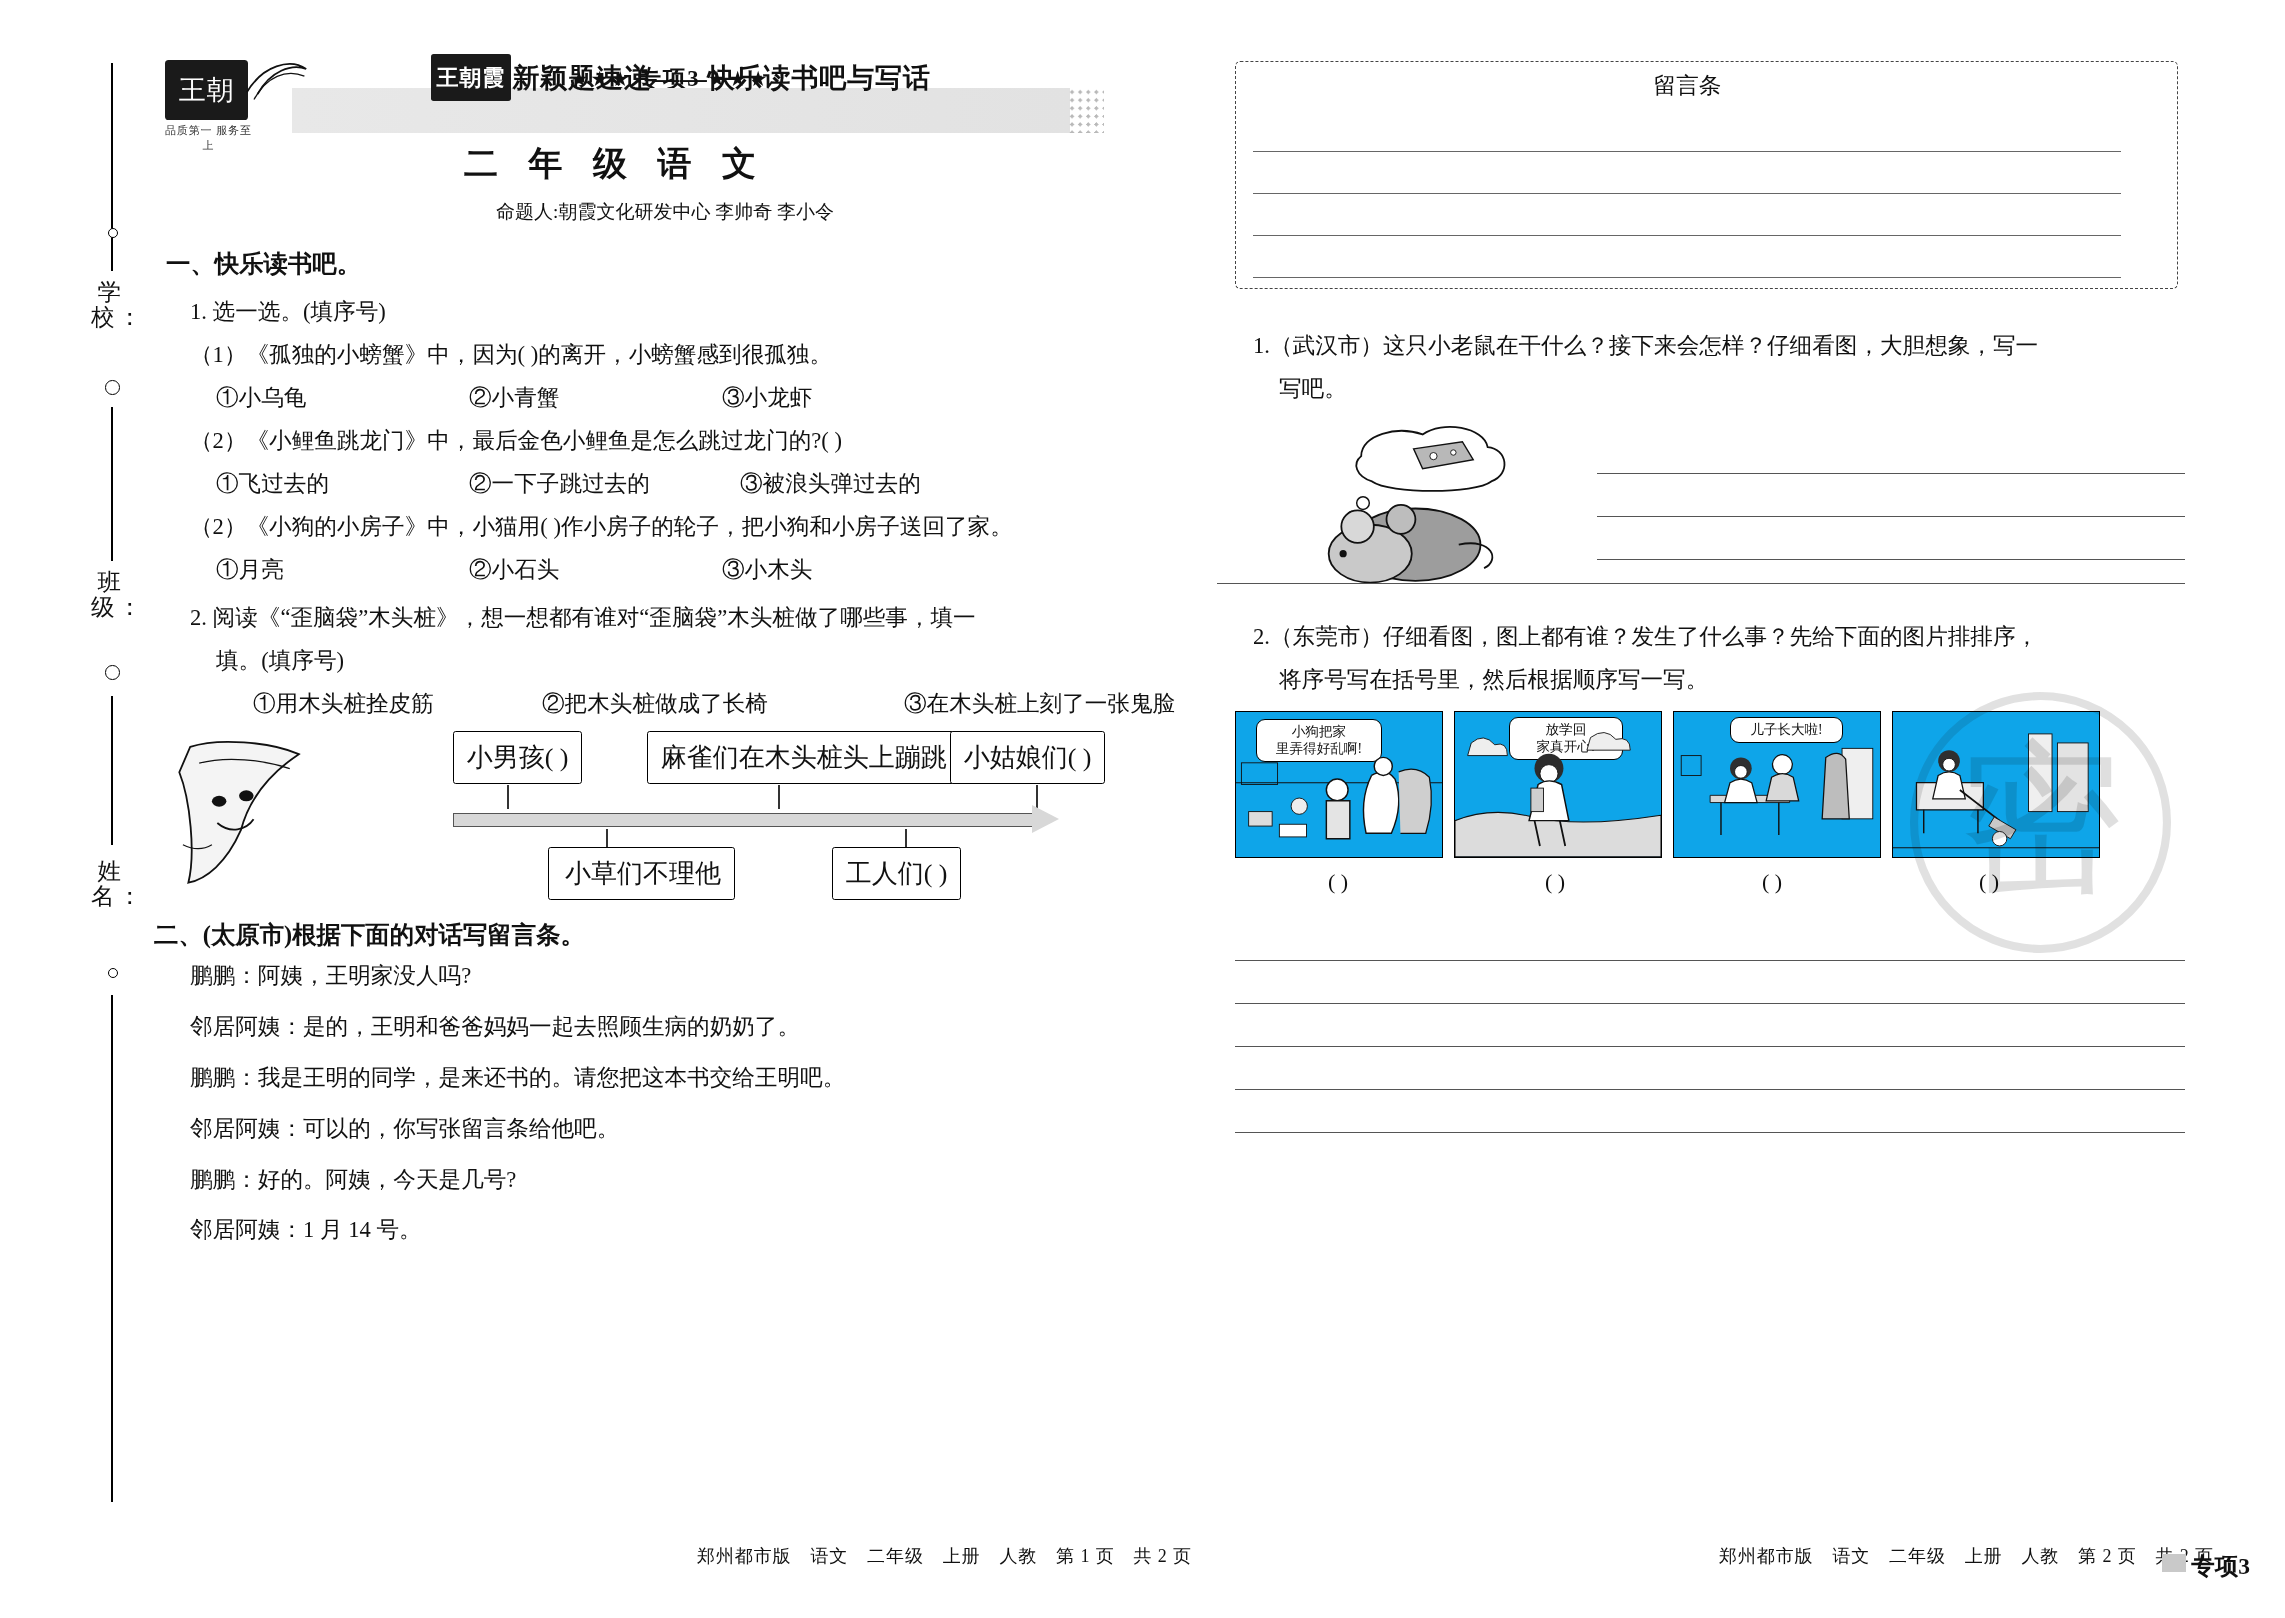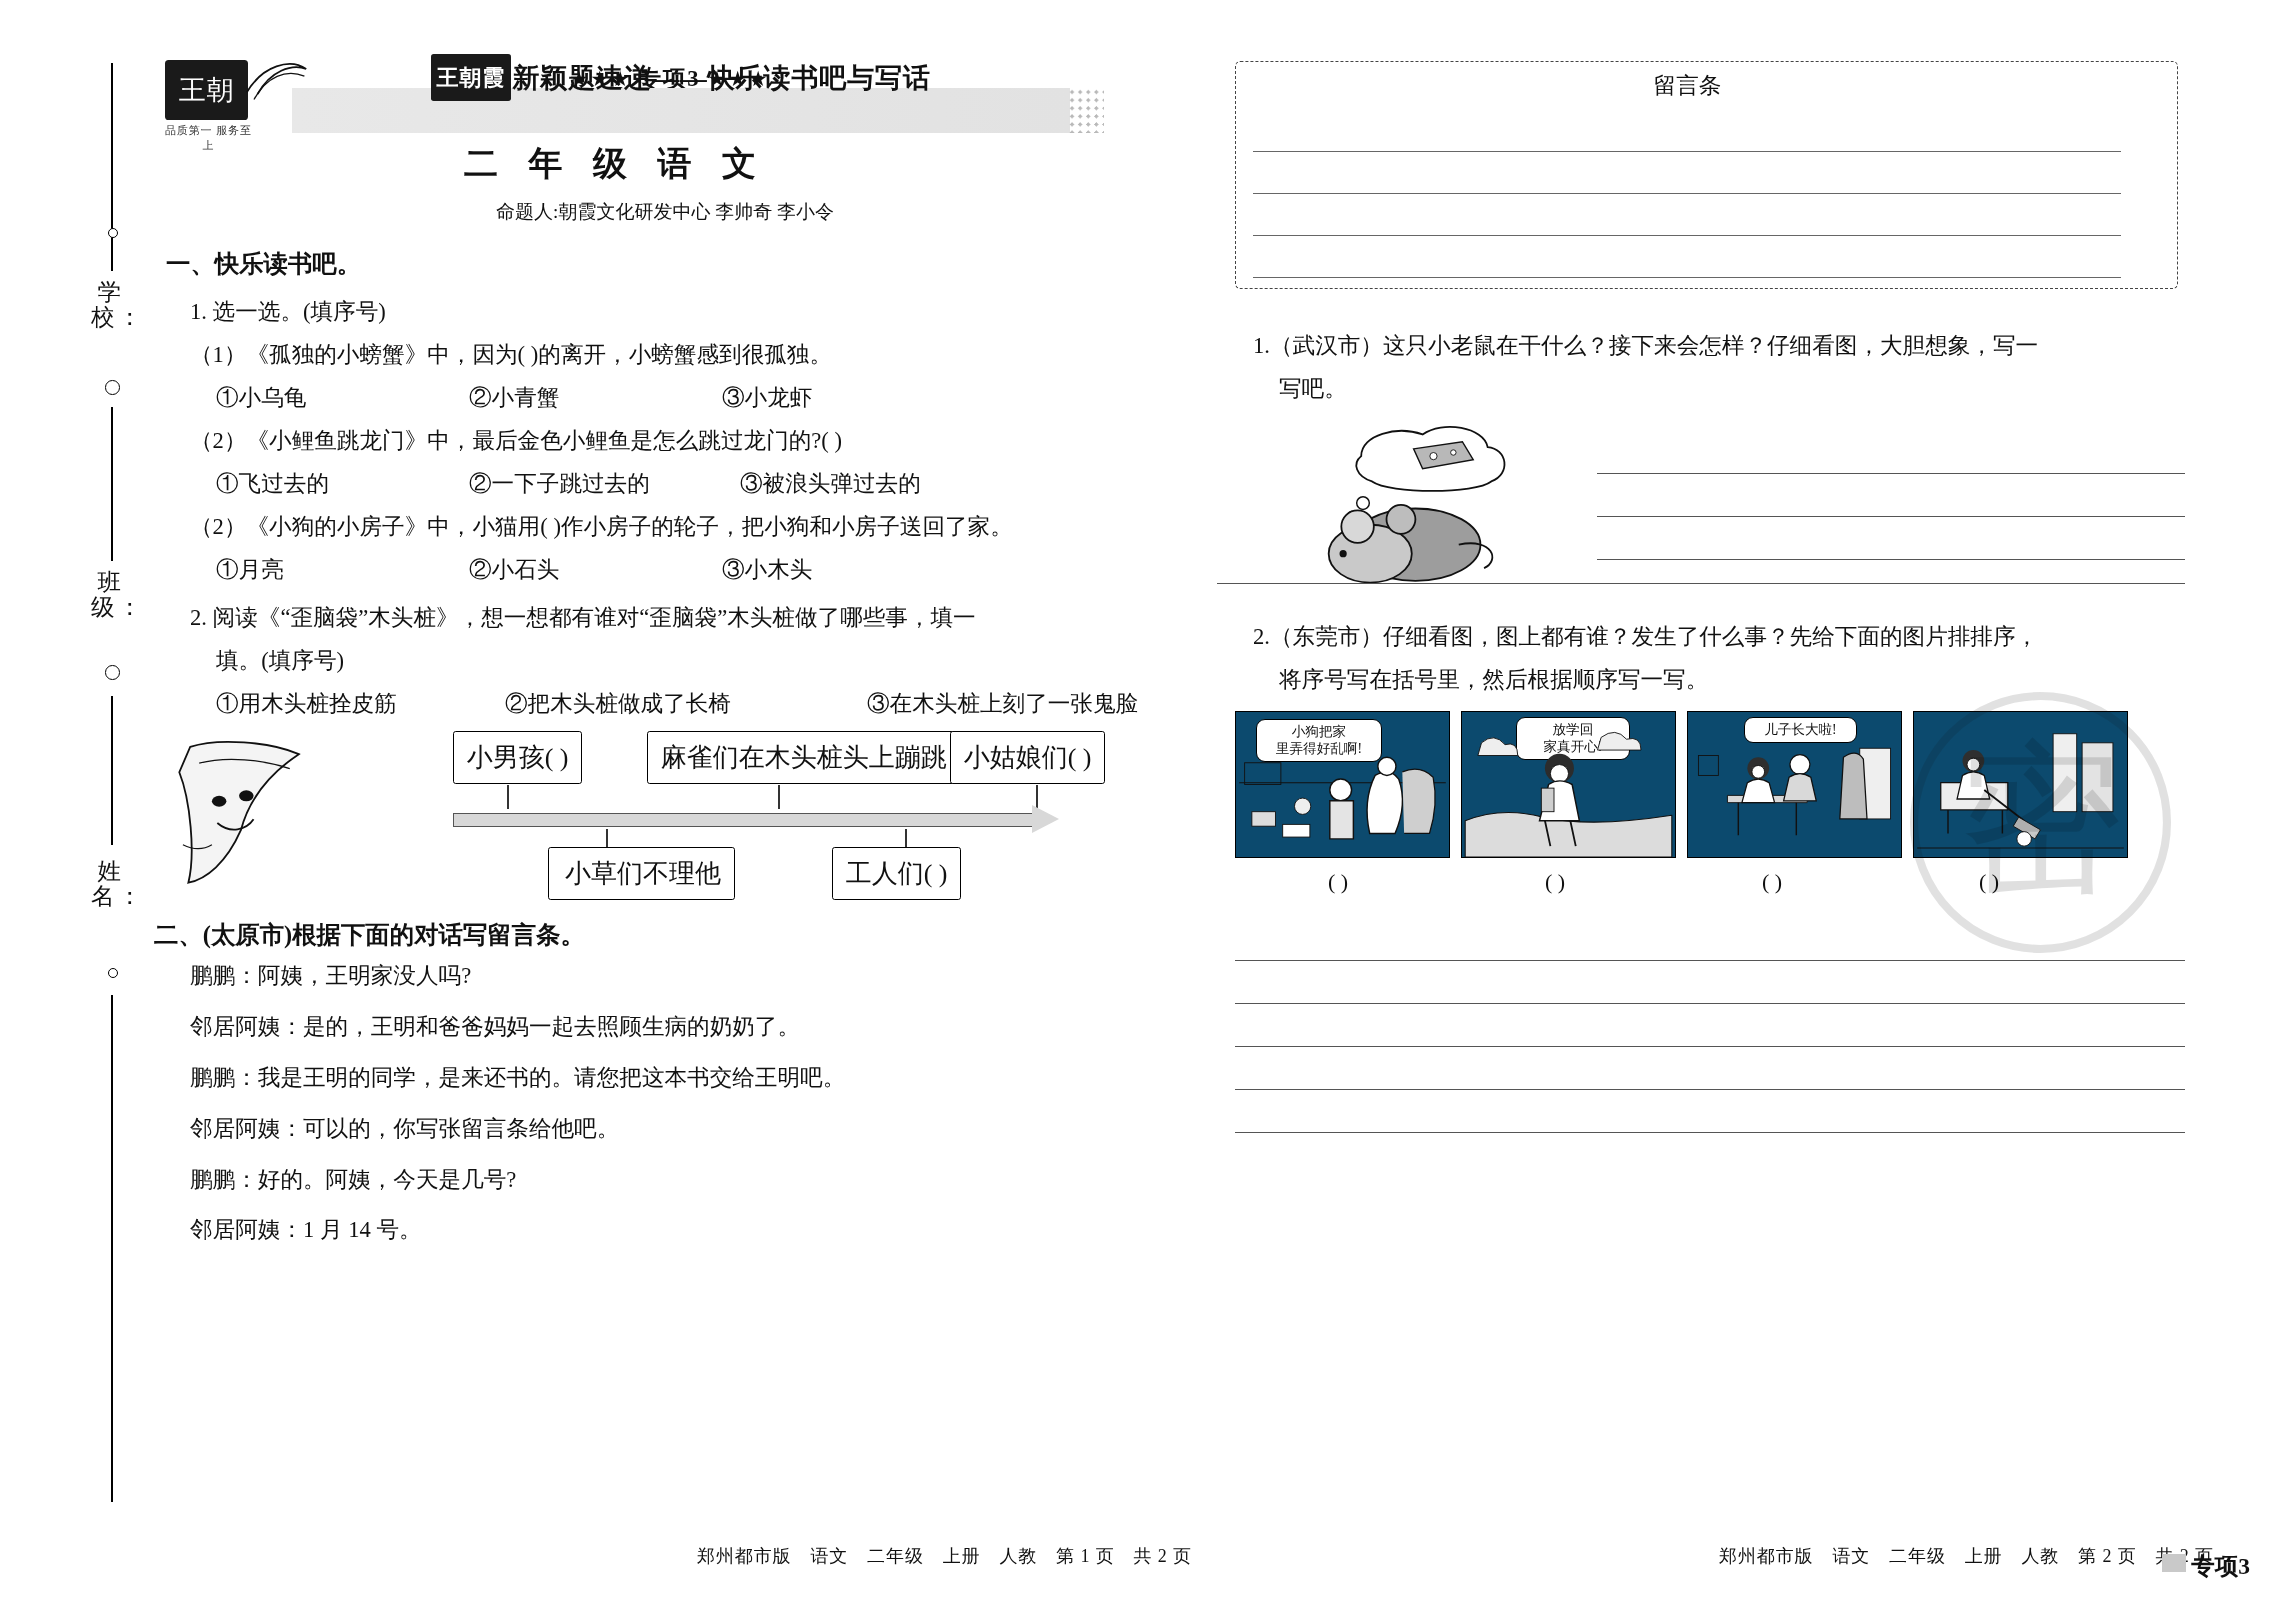--- a/index.html
+++ b/index.html
@@ -60,21 +60,21 @@
   
   .note-box{position:absolute;left:18px;top:7.2px;width:941px;height:226px;border:1.4px dashed #444;border-radius:5.4px;}
   .note-title{position:absolute;left:0;top:16.3px;width:941px;text-align:center;font-size:22.6px;}
   .note-lines{position:absolute;left:36px;top:56px;width:868px;}
   .note-lines div{height:41px;border-bottom:1.3px solid #666;}
 
   .rline{height:42px;border-bottom:1.4px solid #555;}
   .writing-lines{margin-top:9px;}
 
   .pic-row{display:flex;gap:11px;margin-left:18px;margin-top:9px;}
-  .pic{width:206px;height:145px;border:1.6px solid #000;background:#0c4a6e;position:relative;overflow:hidden;padding-left:7px;}
+  .pic{width:206px;height:145px;border:1.6px solid #000;background:#0ea5e9;position:relative;overflow:hidden;}
   .bubble{position:absolute;border:1.3px solid #000;border-radius:9px;background:#fff;font-size:13.6px;line-height:1.25;padding:3.6px 5.4px;text-align:center;}
   .paren-row{display:flex;gap:11px;margin-left:18px;font-size:22px;}
   .paren-row span{width:206px;text-align:center;}
 
   .mouse-wrap{position:relative;height:176px;margin-top:7.2px;}
 
   
   .watermark{position:absolute;right:27px;top:633px;width:271px;height:271px;opacity:.12;}
 
   
@@ -155,21 +155,21 @@
 
       <div class="q indent1">（2）《小狗的小房子》中，小猫用(      )作小房子的轮子，把小狗和小房子送回了家。</div>
       <div class="opts">
         <span class="w280">①月亮</span>
         <span class="w280">②小石头</span>
         <span>③小木头</span>
       </div>
 
       <div class="q indent1" style="margin-top:5.4px;">2. 阅读《“歪脑袋”木头桩》，想一想都有谁对“歪脑袋”木头桩做了哪些事，填一</div>
       <div class="q indent2">填。(填序号)</div>
-      <div class="opts" style="margin-left:62px;">
+      <div class="opts" style="margin-left:99px;">
         <span style="width:289px;">①用木头桩拴皮筋</span>
         <span style="width:362px;">②把木头桩做成了长椅</span>
         <span>③在木头桩上刻了一张鬼脸</span>
       </div>
 
       <div class="flow">
         <svg class="mascot" viewBox="0 0 180 170">
           <path d="M30 12 C60 2 118 6 150 20 C120 40 96 66 86 104 C70 140 48 158 28 162 C36 130 30 70 18 40 Z" fill="#f4f4f4" stroke="#111" stroke-width="2"></path>
           <path d="M40 30 C70 22 110 26 140 36" fill="none" stroke="#111" stroke-width="1.4"></path>
           <ellipse cx="62" cy="72" rx="8" ry="6" fill="#111"></ellipse>

